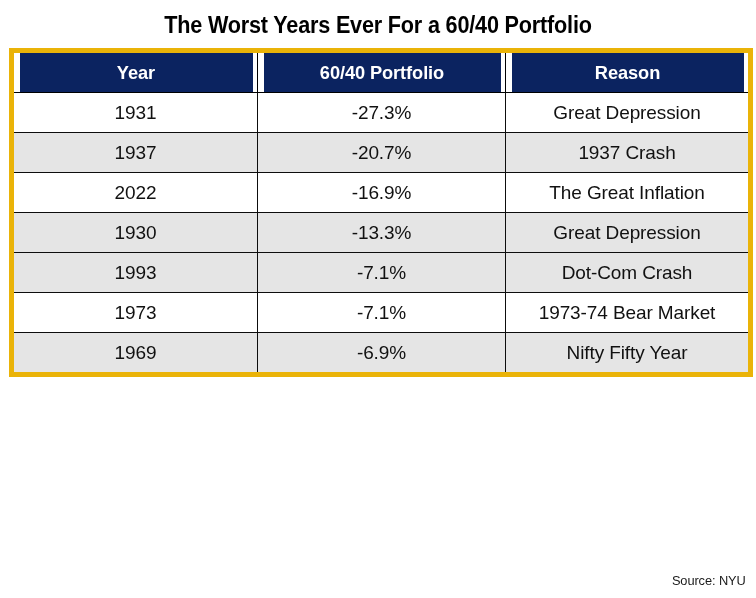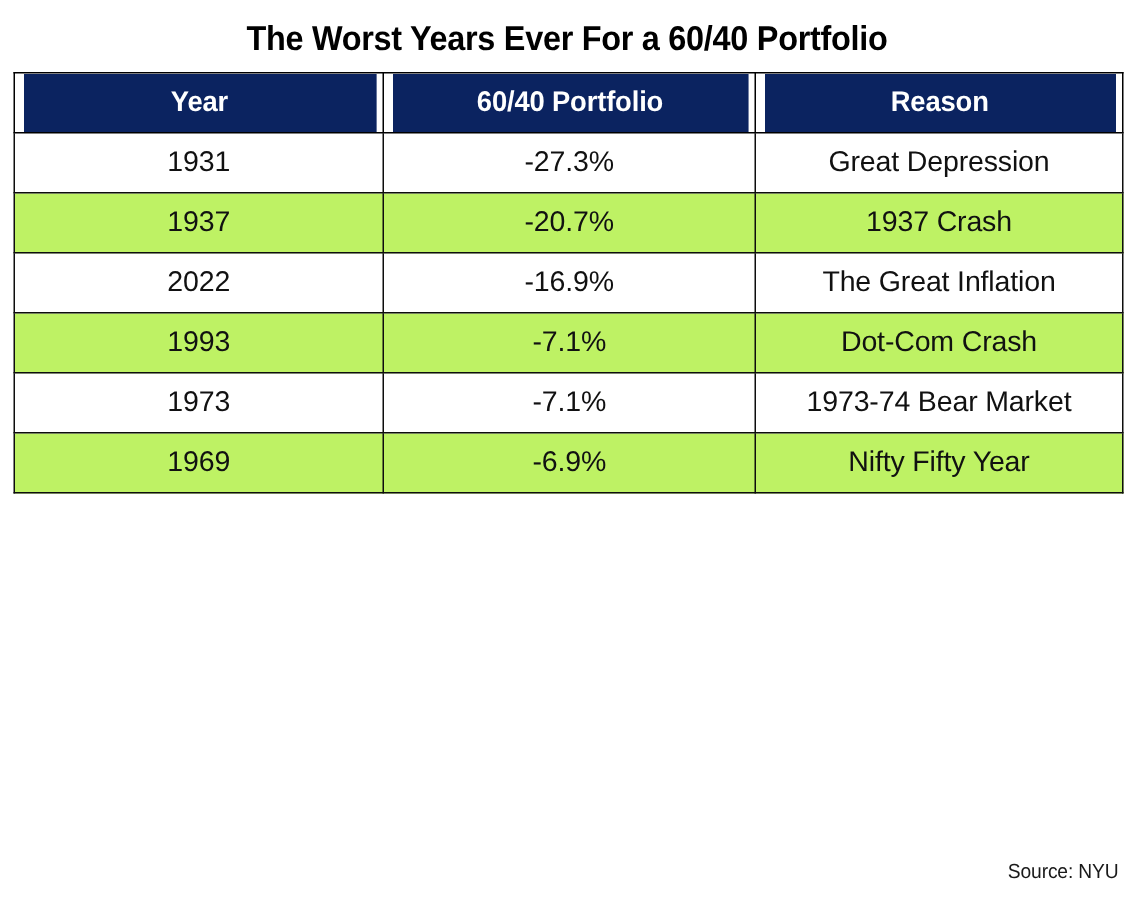--- a/index.html
+++ b/index.html
@@ -33,21 +33,21 @@
     position: absolute;
     left: 9px;
     top: 48px;
     width: 739px;
   }
 
   table.data-table {
     border-collapse: collapse;
     table-layout: fixed;
     width: 739px;
-    border: 1px solid #eab308;
+    border: 5px solid #eab308;
   }
 
   table.data-table col.col-year    { width: 246px; }
   table.data-table col.col-return  { width: 248px; }
   table.data-table col.col-reason  { width: 245px; }
 
   table.data-table th {
     background: #0b2360;
     color: #ffffff;
     font-size: 19px;
@@ -68,21 +68,21 @@
     height: 39px;
     line-height: 39px;
     padding: 0;
     text-align: center;
     border: 1px solid #0d0d0d;
     background: #ffffff;
     letter-spacing: -0.1px;
   }
 
   table.data-table tr.alt td {
-    background: #bef264;
+    background: #e5e5e5;
   }
 
   #source-note {
     position: absolute;
     right: 10px;
     top: 573px;
     font-size: 13.5px;
     color: #1a1a1a;
     text-align: right;
     letter-spacing: -0.1px;
@@ -119,20 +119,25 @@
         <td>1937</td>
         <td>-20.7%</td>
         <td>1937 Crash</td>
       </tr>
       <tr class="row">
         <td>2022</td>
         <td>-16.9%</td>
         <td>The Great Inflation</td>
       </tr>
       <tr class="row alt">
+        <td>1930</td>
+        <td>-13.3%</td>
+        <td>Great Depression</td>
+      </tr>
+      <tr class="row alt">
         <td>1993</td>
         <td>-7.1%</td>
         <td>Dot-Com Crash</td>
       </tr>
       <tr class="row">
         <td>1973</td>
         <td>-7.1%</td>
         <td>1973-74 Bear Market</td>
       </tr>
       <tr class="row alt">

